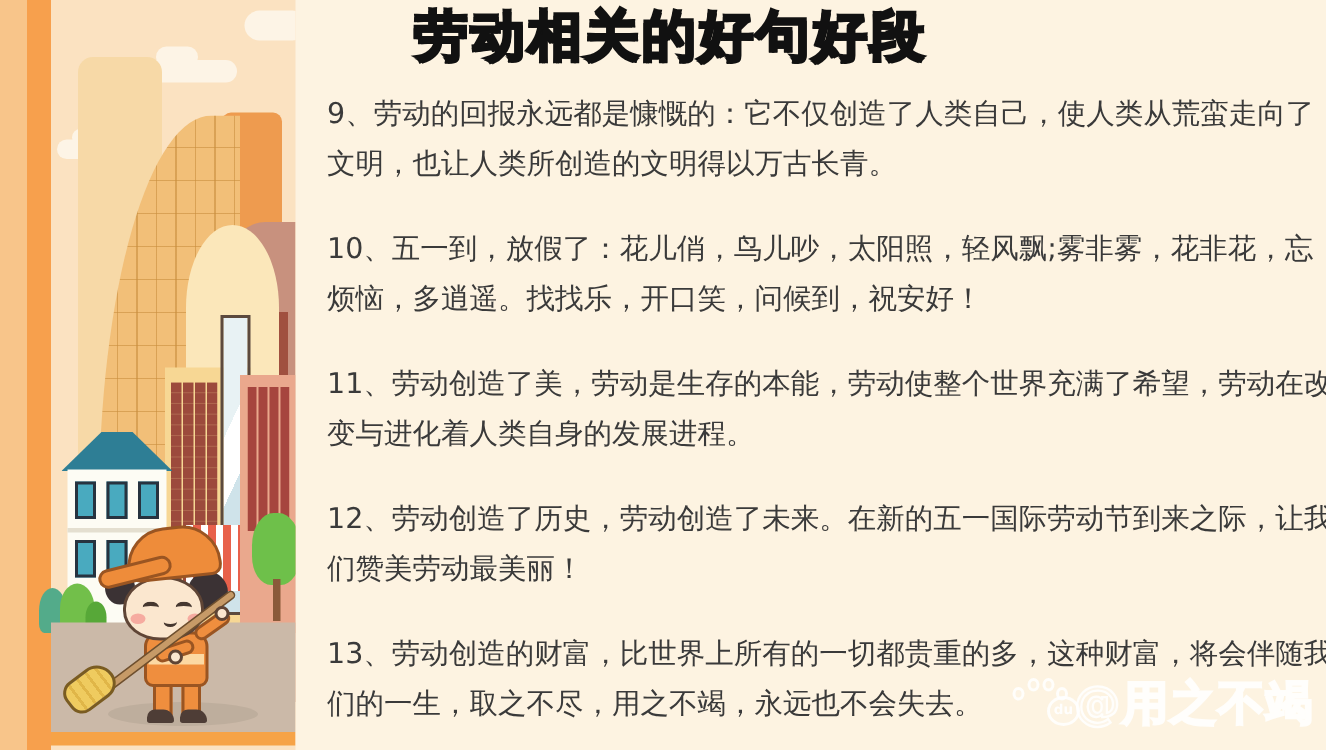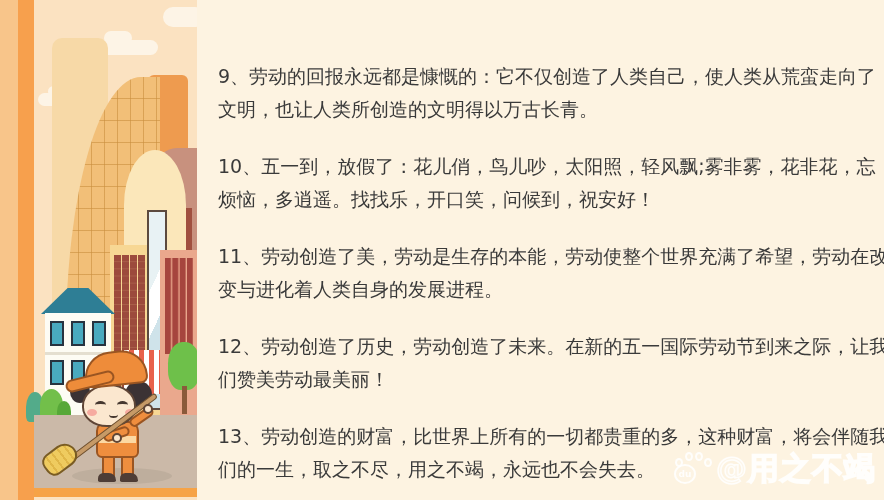--- a/index.html
+++ b/index.html
@@ -90,21 +90,21 @@
   
   .title { position:absolute; left:276px; top:0px; font-size:36px; font-weight:900; color:#111111;
     letter-spacing:2px; -webkit-text-stroke:2px #111111; text-shadow:1px 1px 0 #111, -1px 1px 0 #111; white-space:nowrap; }
   .quotes { position:absolute; left:218px; top:60px; width:676px; display:flex; flex-direction:column; gap:24px; }
   .quote { font-size:19px; line-height:33px; color:#3a3a3a; letter-spacing:0px; }
 
   
   .watermark { position:absolute; right:8px; bottom:10px; display:flex; align-items:center; gap:4px; }
   .paw { position:relative; width:38px; height:38px; }
   .paw div { position:absolute; border:2px solid rgba(255,255,255,.85); border-radius:50%; background:rgba(255,255,255,.10); }
-  .paw-pad { left:0; top:14px; width:22px; height:20px; display:flex; align-items:center; justify-content:center;
+  .paw-pad { left:24px; top:14px; width:22px; height:20px; display:flex; align-items:center; justify-content:center;
     font-size:9px; font-weight:bold; color:rgba(255,255,255,.9); border-radius:50% 50% 45% 45%; }
   .toe1 { left:1px;  top:8px;  width:8px; height:9px; }
   .toe2 { left:11px; top:2px;  width:8px; height:9px; }
   .toe3 { left:21px; top:2px;  width:8px; height:9px; }
   .toe4 { left:30px; top:8px;  width:8px; height:9px; }
   .wm-text { font-size:31px; font-weight:bold; color:rgba(255,255,255,.30);
     -webkit-text-stroke:1.5px rgba(255,255,255,.85); letter-spacing:1px; white-space:nowrap; }
 </style>
 </head>
 <body>
@@ -174,20 +174,21 @@
     <div class="cap-dome"></div>
     <div class="cap-brim"></div>
     <div class="broom-stick"></div>
     <div class="broom-head"></div>
     <div class="hand hand1"></div>
     <div class="hand hand2"></div>
 
     <div class="bottom-strip"></div>
   </div>
 
+  <div class="title">劳动相关的好句好段</div>
 
   <div class="quotes">
     <div class="quote">9、劳动的回报永远都是慷慨的：它不仅创造了人类自己，使人类从荒蛮走向了文明，也让人类所创造的文明得以万古长青。</div>
     <div class="quote">10、五一到，放假了：花儿俏，鸟儿吵，太阳照，轻风飘;雾非雾，花非花，忘烦恼，多逍遥。找找乐，开口笑，问候到，祝安好！</div>
     <div class="quote">11、劳动创造了美，劳动是生存的本能，劳动使整个世界充满了希望，劳动在改变与进化着人类自身的发展进程。</div>
     <div class="quote">12、劳动创造了历史，劳动创造了未来。在新的五一国际劳动节到来之际，让我们赞美劳动最美丽！</div>
     <div class="quote">13、劳动创造的财富，比世界上所有的一切都贵重的多，这种财富，将会伴随我们的一生，取之不尽，用之不竭，永远也不会失去。</div>
   </div>
 
   <div class="watermark">

